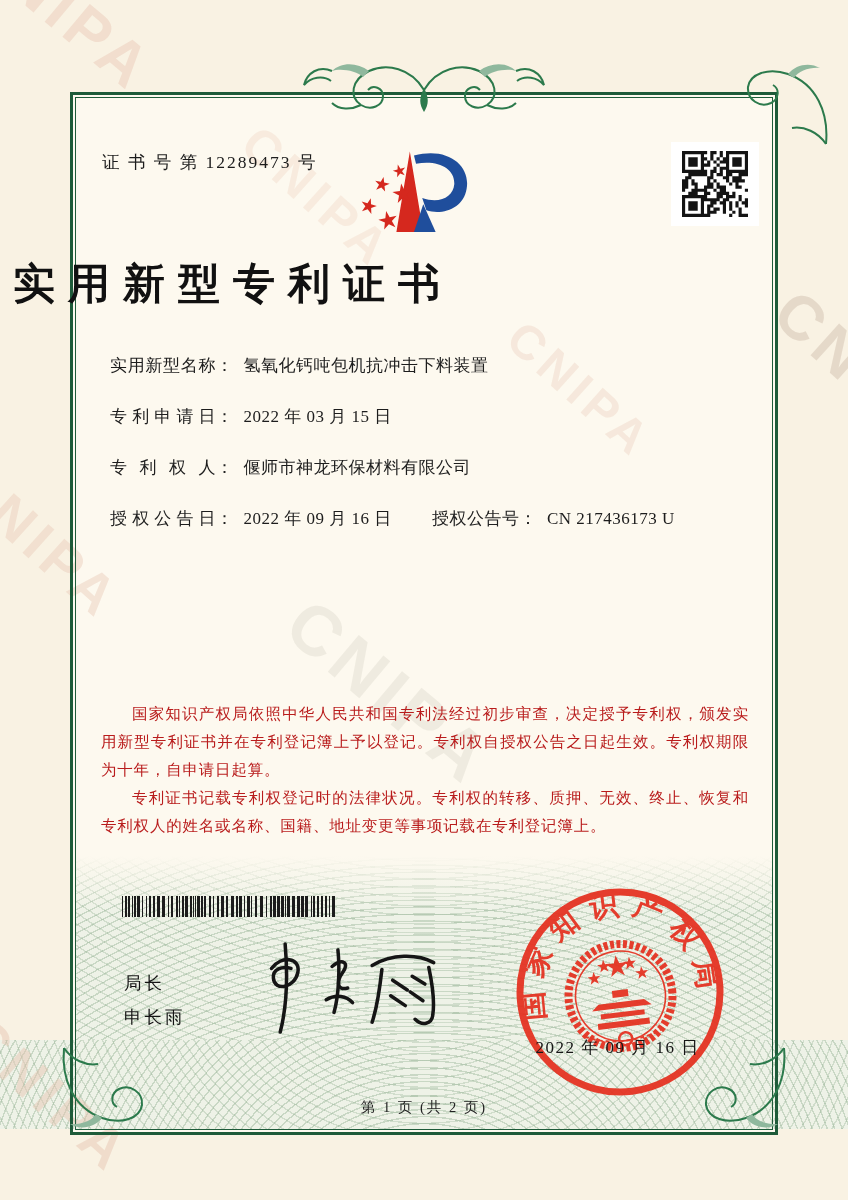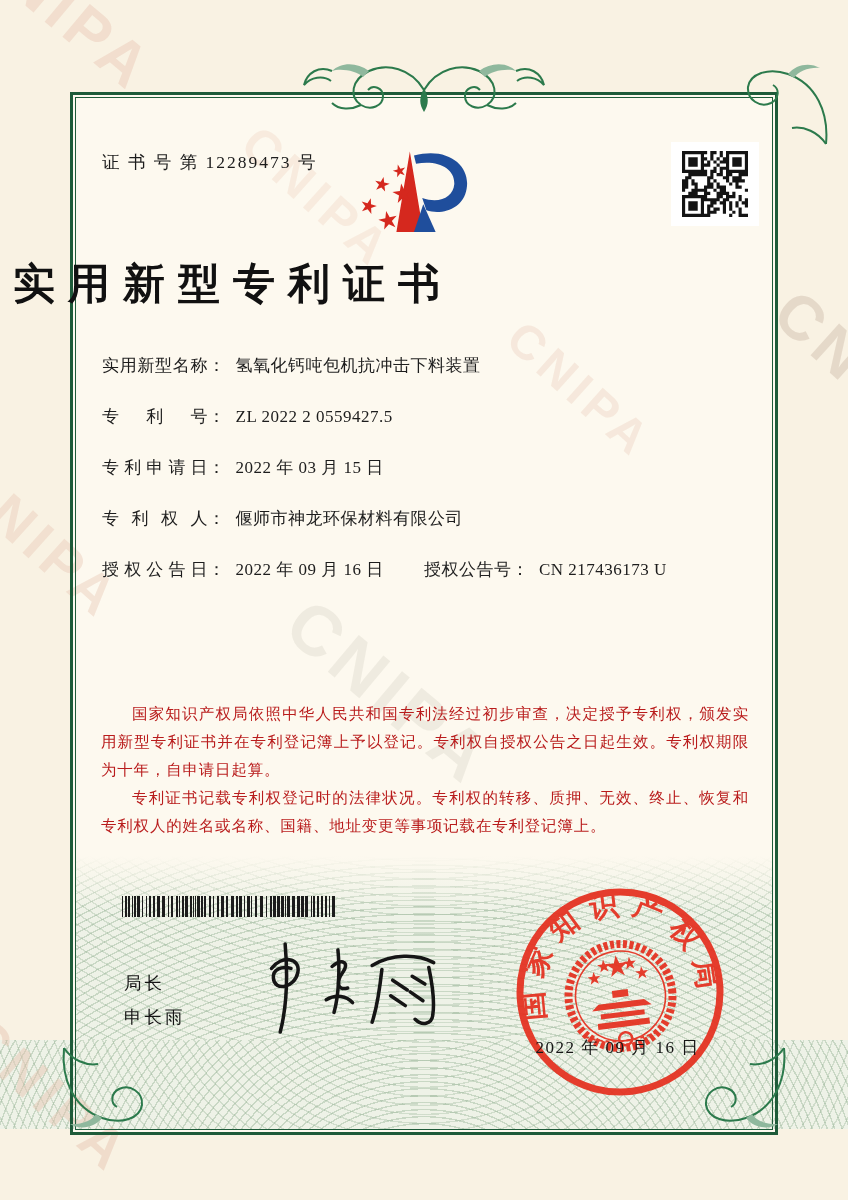--- a/index.html
+++ b/index.html
@@ -47,21 +47,21 @@
   .cert-no { position:absolute; left:102px; top:150px; font-size:17.5px; letter-spacing:2px; color:#1c1c1c; }
 
   .logo { position:absolute; left:352px; top:150px; width:126px; height:100px; }
 
   .qr-box { position:absolute; left:671px; top:142px; width:88px; height:84px; background:#fff; }
   .qr-box svg { position:absolute; left:11px; top:9px; }
 
   .title { position:absolute; left:0; top:256px; width:100%; text-align:left;
            font-size:42px; font-weight:bold; letter-spacing:13px; color:#111; text-indent:13px; }
 
-  .fields { position:absolute; left:102px; top:353px; width:562px; font-size:17px; }
+  .fields { position:absolute; left:110px; top:353px; width:562px; font-size:17px; }
   .frow { position:relative; line-height:25px; margin-bottom:26px; letter-spacing:.5px; white-space:nowrap; }
   .flabel { display:inline-block; width:106px; text-align:justify; text-align-last:justify; color:#1d1d1d; }
   .fcolon { margin-right:10px; }
   .fvalue { color:#1d1d1d; }
   .fpair2 { position:absolute; left:322px; top:0; }
 
   .paras { position:absolute; left:101px; top:700px; width:648px; font-size:15.5px;
            line-height:1.8; text-align:justify; letter-spacing:.8px; color:#b91c1c; }
   .paras p { text-indent:2em; }
 
@@ -165,23 +165,20 @@
       <svg id="qr-svg" width="66" height="66" viewBox="0 0 66 66">
           <path d="M22.00,0.00h3.14v3.14h-3.14zM28.29,0.00h3.14v3.14h-3.14zM31.43,0.00h3.14v3.14h-3.14zM37.71,0.00h3.14v3.14h-3.14zM28.29,3.14h3.14v3.14h-3.14zM37.71,3.14h3.14v3.14h-3.14zM22.00,6.29h3.14v3.14h-3.14zM28.29,6.29h3.14v3.14h-3.14zM34.57,6.29h3.14v3.14h-3.14zM40.86,6.29h3.14v3.14h-3.14zM25.14,9.43h3.14v3.14h-3.14zM31.43,9.43h3.14v3.14h-3.14zM37.71,9.43h3.14v3.14h-3.14zM40.86,9.43h3.14v3.14h-3.14zM22.00,12.57h3.14v3.14h-3.14zM25.14,12.57h3.14v3.14h-3.14zM34.57,12.57h3.14v3.14h-3.14zM31.43,15.71h3.14v3.14h-3.14zM37.71,15.71h3.14v3.14h-3.14zM40.86,15.71h3.14v3.14h-3.14zM22.00,18.86h3.14v3.14h-3.14zM28.29,18.86h3.14v3.14h-3.14zM31.43,18.86h3.14v3.14h-3.14zM37.71,18.86h3.14v3.14h-3.14zM6.29,22.00h3.14v3.14h-3.14zM9.43,22.00h3.14v3.14h-3.14zM12.57,22.00h3.14v3.14h-3.14zM15.71,22.00h3.14v3.14h-3.14zM18.86,22.00h3.14v3.14h-3.14zM22.00,22.00h3.14v3.14h-3.14zM28.29,22.00h3.14v3.14h-3.14zM34.57,22.00h3.14v3.14h-3.14zM37.71,22.00h3.14v3.14h-3.14zM44.00,22.00h3.14v3.14h-3.14zM47.14,22.00h3.14v3.14h-3.14zM56.57,22.00h3.14v3.14h-3.14zM59.71,22.00h3.14v3.14h-3.14zM62.86,22.00h3.14v3.14h-3.14zM3.14,25.14h3.14v3.14h-3.14zM6.29,25.14h3.14v3.14h-3.14zM25.14,25.14h3.14v3.14h-3.14zM28.29,25.14h3.14v3.14h-3.14zM40.86,25.14h3.14v3.14h-3.14zM44.00,25.14h3.14v3.14h-3.14zM50.29,25.14h3.14v3.14h-3.14zM53.43,25.14h3.14v3.14h-3.14zM56.57,25.14h3.14v3.14h-3.14zM0.00,28.29h3.14v3.14h-3.14zM3.14,28.29h3.14v3.14h-3.14zM9.43,28.29h3.14v3.14h-3.14zM25.14,28.29h3.14v3.14h-3.14zM31.43,28.29h3.14v3.14h-3.14zM44.00,28.29h3.14v3.14h-3.14zM50.29,28.29h3.14v3.14h-3.14zM53.43,28.29h3.14v3.14h-3.14zM56.57,28.29h3.14v3.14h-3.14zM59.71,28.29h3.14v3.14h-3.14zM0.00,31.43h3.14v3.14h-3.14zM3.14,31.43h3.14v3.14h-3.14zM9.43,31.43h3.14v3.14h-3.14zM12.57,31.43h3.14v3.14h-3.14zM25.14,31.43h3.14v3.14h-3.14zM28.29,31.43h3.14v3.14h-3.14zM34.57,31.43h3.14v3.14h-3.14zM47.14,31.43h3.14v3.14h-3.14zM53.43,31.43h3.14v3.14h-3.14zM0.00,34.57h3.14v3.14h-3.14zM3.14,34.57h3.14v3.14h-3.14zM12.57,34.57h3.14v3.14h-3.14zM22.00,34.57h3.14v3.14h-3.14zM25.14,34.57h3.14v3.14h-3.14zM28.29,34.57h3.14v3.14h-3.14zM34.57,34.57h3.14v3.14h-3.14zM37.71,34.57h3.14v3.14h-3.14zM40.86,34.57h3.14v3.14h-3.14zM53.43,34.57h3.14v3.14h-3.14zM56.57,34.57h3.14v3.14h-3.14zM0.00,37.71h3.14v3.14h-3.14zM9.43,37.71h3.14v3.14h-3.14zM12.57,37.71h3.14v3.14h-3.14zM15.71,37.71h3.14v3.14h-3.14zM18.86,37.71h3.14v3.14h-3.14zM22.00,37.71h3.14v3.14h-3.14zM31.43,37.71h3.14v3.14h-3.14zM37.71,37.71h3.14v3.14h-3.14zM40.86,37.71h3.14v3.14h-3.14zM62.86,37.71h3.14v3.14h-3.14zM6.29,40.86h3.14v3.14h-3.14zM9.43,40.86h3.14v3.14h-3.14zM12.57,40.86h3.14v3.14h-3.14zM22.00,40.86h3.14v3.14h-3.14zM25.14,40.86h3.14v3.14h-3.14zM34.57,40.86h3.14v3.14h-3.14zM37.71,40.86h3.14v3.14h-3.14zM40.86,40.86h3.14v3.14h-3.14zM44.00,40.86h3.14v3.14h-3.14zM50.29,40.86h3.14v3.14h-3.14zM22.00,44.00h3.14v3.14h-3.14zM34.57,44.00h3.14v3.14h-3.14zM37.71,44.00h3.14v3.14h-3.14zM44.00,44.00h3.14v3.14h-3.14zM47.14,44.00h3.14v3.14h-3.14zM50.29,44.00h3.14v3.14h-3.14zM56.57,44.00h3.14v3.14h-3.14zM22.00,47.14h3.14v3.14h-3.14zM25.14,47.14h3.14v3.14h-3.14zM28.29,47.14h3.14v3.14h-3.14zM31.43,47.14h3.14v3.14h-3.14zM34.57,47.14h3.14v3.14h-3.14zM40.86,47.14h3.14v3.14h-3.14zM44.00,47.14h3.14v3.14h-3.14zM56.57,47.14h3.14v3.14h-3.14zM62.86,47.14h3.14v3.14h-3.14zM28.29,50.29h3.14v3.14h-3.14zM31.43,50.29h3.14v3.14h-3.14zM37.71,50.29h3.14v3.14h-3.14zM40.86,50.29h3.14v3.14h-3.14zM47.14,50.29h3.14v3.14h-3.14zM53.43,50.29h3.14v3.14h-3.14zM59.71,50.29h3.14v3.14h-3.14zM62.86,50.29h3.14v3.14h-3.14zM25.14,53.43h3.14v3.14h-3.14zM28.29,53.43h3.14v3.14h-3.14zM40.86,53.43h3.14v3.14h-3.14zM47.14,53.43h3.14v3.14h-3.14zM53.43,53.43h3.14v3.14h-3.14zM62.86,53.43h3.14v3.14h-3.14zM25.14,56.57h3.14v3.14h-3.14zM31.43,56.57h3.14v3.14h-3.14zM34.57,56.57h3.14v3.14h-3.14zM40.86,56.57h3.14v3.14h-3.14zM47.14,56.57h3.14v3.14h-3.14zM56.57,56.57h3.14v3.14h-3.14zM25.14,59.71h3.14v3.14h-3.14zM28.29,59.71h3.14v3.14h-3.14zM31.43,59.71h3.14v3.14h-3.14zM40.86,59.71h3.14v3.14h-3.14zM50.29,59.71h3.14v3.14h-3.14zM56.57,59.71h3.14v3.14h-3.14zM22.00,62.86h3.14v3.14h-3.14zM25.14,62.86h3.14v3.14h-3.14zM47.14,62.86h3.14v3.14h-3.14zM56.57,62.86h3.14v3.14h-3.14zM59.71,62.86h3.14v3.14h-3.14zM62.86,62.86h3.14v3.14h-3.14zM0,0h22v22h-22z M3.142857142857143,3.142857142857143v15.714285714285714h15.714285714285714v-15.714285714285714z M6.285714285714286,6.285714285714286h9.428571428571429v9.428571428571429h-9.428571428571429zM44,0h22v22h-22z M47.142857142857146,3.142857142857143v15.714285714285714h15.714285714285714v-15.714285714285714z M50.285714285714285,6.285714285714286h9.428571428571429v9.428571428571429h-9.428571428571429zM0,44h22v22h-22z M3.142857142857143,47.142857142857146v15.714285714285714h15.714285714285714v-15.714285714285714z M6.285714285714286,50.285714285714285h9.428571428571429v9.428571428571429h-9.428571428571429z" fill="#141414" fill-rule="evenodd"></path>
         </svg>
     </div>
 
     <h1 class="title">实用新型专利证书</h1>
 
     <div class="fields">
       <div class="frow">
         <span class="flabel">实用新型名称</span><span class="fcolon">：</span><span class="fvalue">氢氧化钙吨包机抗冲击下料装置</span>
-      </div>
-      <div class="frow">
-        <span class="flabel">专利号</span><span class="fcolon">：</span><span class="fvalue">ZL 2022 2 0559427.5</span>
       </div>
       <div class="frow">
         <span class="flabel">专利申请日</span><span class="fcolon">：</span><span class="fvalue">2022 年 03 月 15 日</span>
       </div>
       <div class="frow">
         <span class="flabel">专利权人</span><span class="fcolon">：</span><span class="fvalue">偃师市神龙环保材料有限公司</span>
       </div>
       <div class="frow">
         <span class="flabel">授权公告日</span><span class="fcolon">：</span><span class="fvalue">2022 年 09 月 16 日</span>
         <span class="fpair2">
@@ -293,14 +290,15 @@
           <rect x="100" y="106" width="16" height="7"></rect>
           <rect x="86" y="128" width="44" height="5"></rect>
           <rect x="82" y="137" width="52" height="6"></rect>
         </g>
         <circle cx="108" cy="155" r="6.5" fill="none" stroke-width="2.5"></circle>
         <path d="M68,148 C88,160 128,160 148,148" fill="none" stroke-width="2" stroke-dasharray="4 3"></path>
       </g>
     </svg>
     <div class="seal-date">2022 年 09 月 16 日</div>
 
+    <div class="page-info">第 1 页 (共 2 页)</div>
   </div>
 </div>
 
 </body></html>

